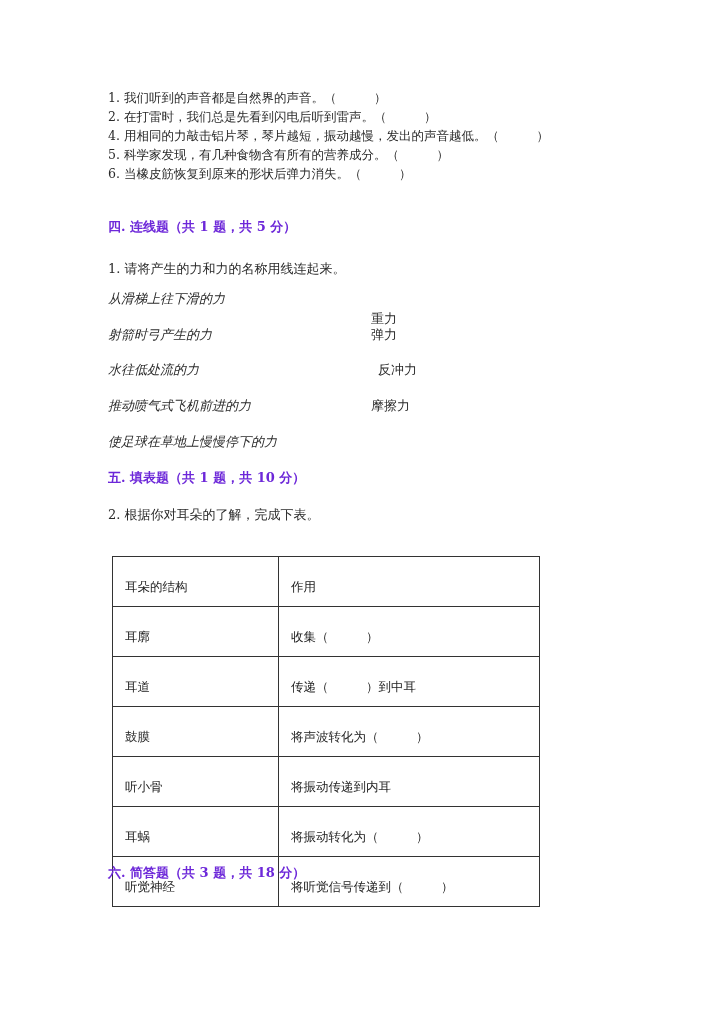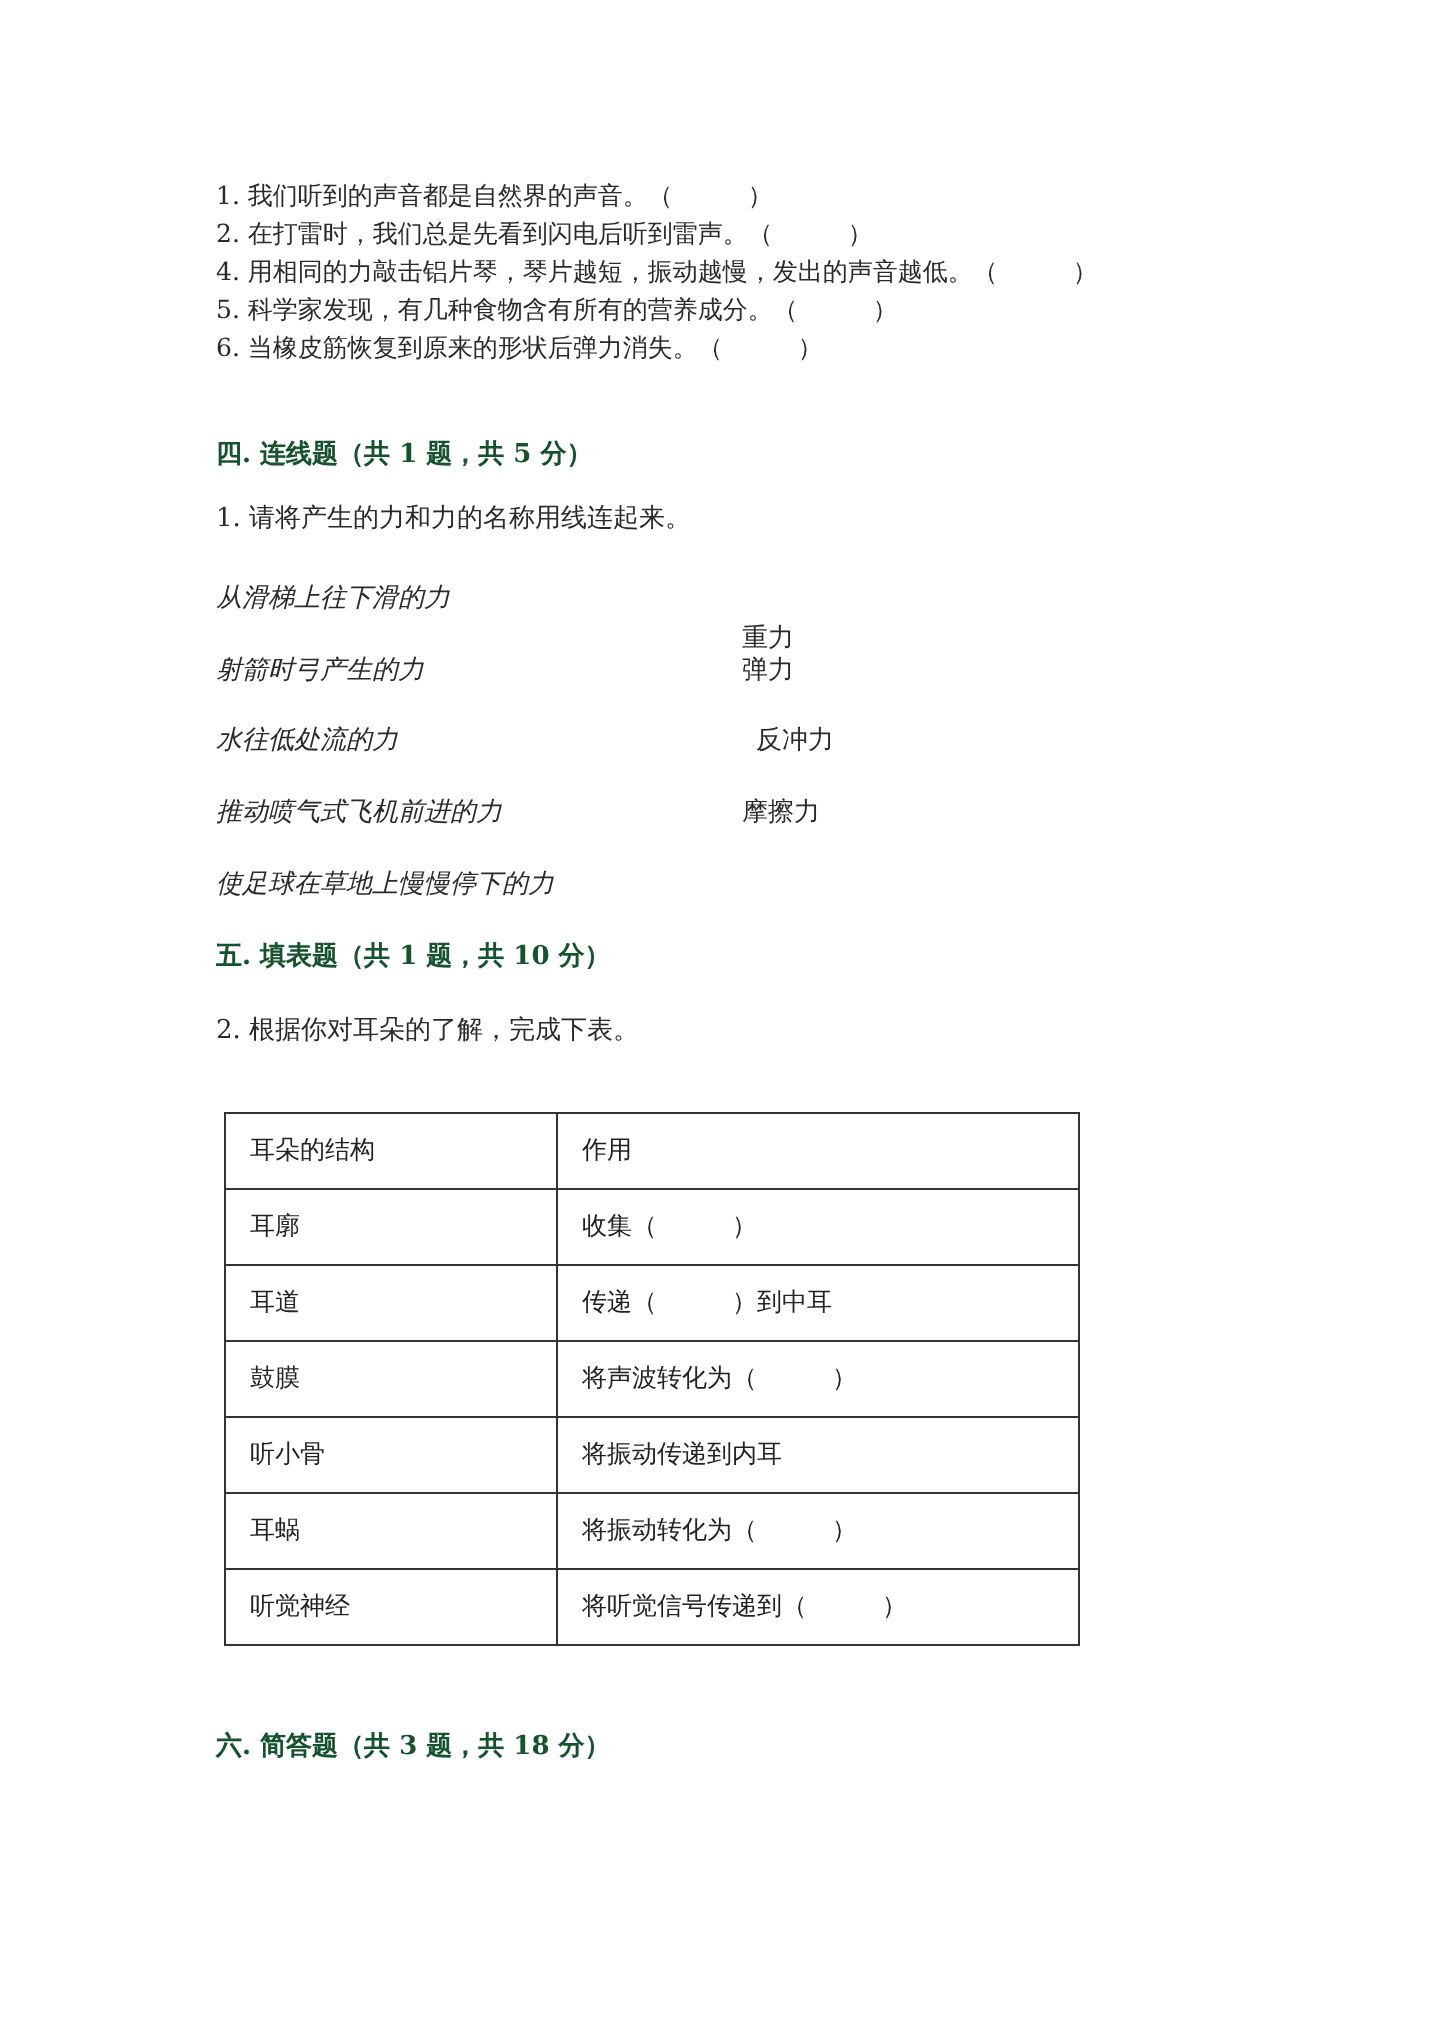--- a/index.html
+++ b/index.html
@@ -32,21 +32,21 @@
       font-size: 12.5px;
       line-height: 19px;
       height: 19px;
       white-space: nowrap;
     }
     .section-title {
       position: absolute;
       left: 108px;
       font-size: 13px;
       font-weight: bold;
-      color: #14532d;
+      color: #6d28d9;
       white-space: nowrap;
     }
     .question {
       position: absolute;
       left: 108px;
       font-size: 13px;
       white-space: nowrap;
     }
     .match-left {
       position: absolute;
@@ -66,41 +66,41 @@
       top: 556px;
       width: 428px;
       border-collapse: collapse;
       font-family: "DejaVu Sans", "Liberation Sans", sans-serif;
       font-size: 12.5px;
       color: #222;
     }
     table.ear-table td {
       border: 1.3px solid #333;
       height: 37px;
-      padding: 0 0 0 12px;
+      padding: 12px 0 0 12px;
       vertical-align: middle;
       white-space: nowrap;
     }
     table.ear-table td.col1 { width: 153px; }
   </style>
 </head>
 <body>
 
 <div class="page">
 
   <ul class="tf-list">
     <li class="tf-item">1. 我们听到的声音都是自然界的声音。（　　　）</li>
     <li class="tf-item">2. 在打雷时，我们总是先看到闪电后听到雷声。（　　　）</li>
     <li class="tf-item">4. 用相同的力敲击铝片琴，琴片越短，振动越慢，发出的声音越低。（　　　）</li>
     <li class="tf-item">5. 科学家发现，有几种食物含有所有的营养成分。（　　　）</li>
     <li class="tf-item">6. 当橡皮筋恢复到原来的形状后弹力消失。（　　　）</li>
   </ul>
 
   <div class="section-title" style="top:218px;">四. 连线题（共 1 题，共 5 分）</div>
-  <div class="question" style="top:250px;">1. 请将产生的力和力的名称用线连起来。</div>
+  <div class="question" style="top:260px;">1. 请将产生的力和力的名称用线连起来。</div>
 
   <div class="match-left" style="top:290px;">从滑梯上往下滑的力</div>
   <div class="match-left" style="top:326px;">射箭时弓产生的力</div>
   <div class="match-left" style="top:361px;">水往低处流的力</div>
   <div class="match-left" style="top:397px;">推动喷气式飞机前进的力</div>
   <div class="match-left" style="top:433px;">使足球在草地上慢慢停下的力</div>
 
   <div class="match-right" style="left:371px; top:290px;margin-top:20px;">重力</div>
   <div class="match-right" style="left:371px; top:326px;">弹力</div>
   <div class="match-right" style="left:378px; top:361px;">反冲力</div>

